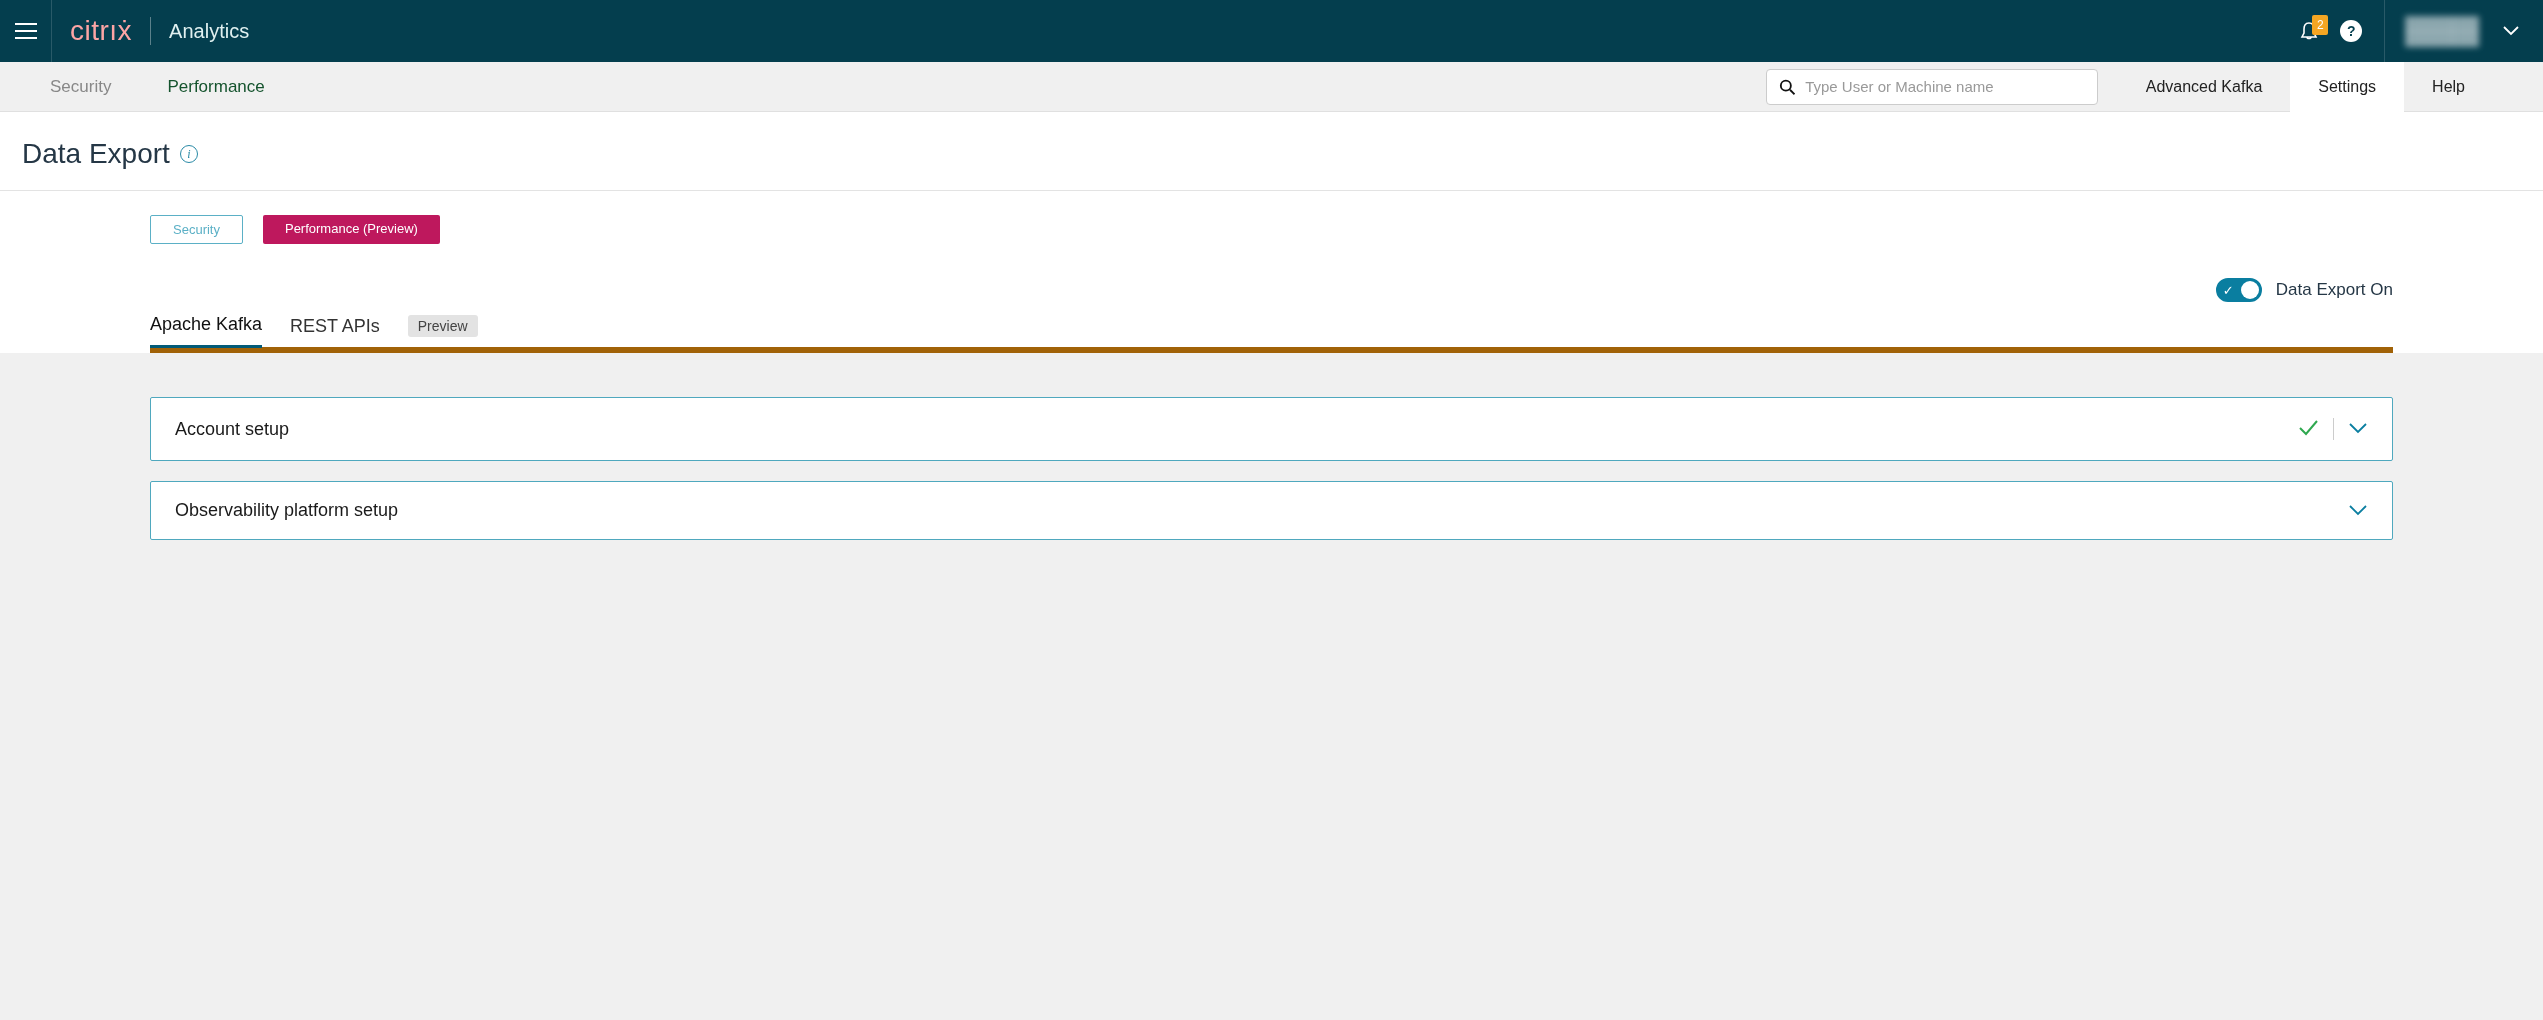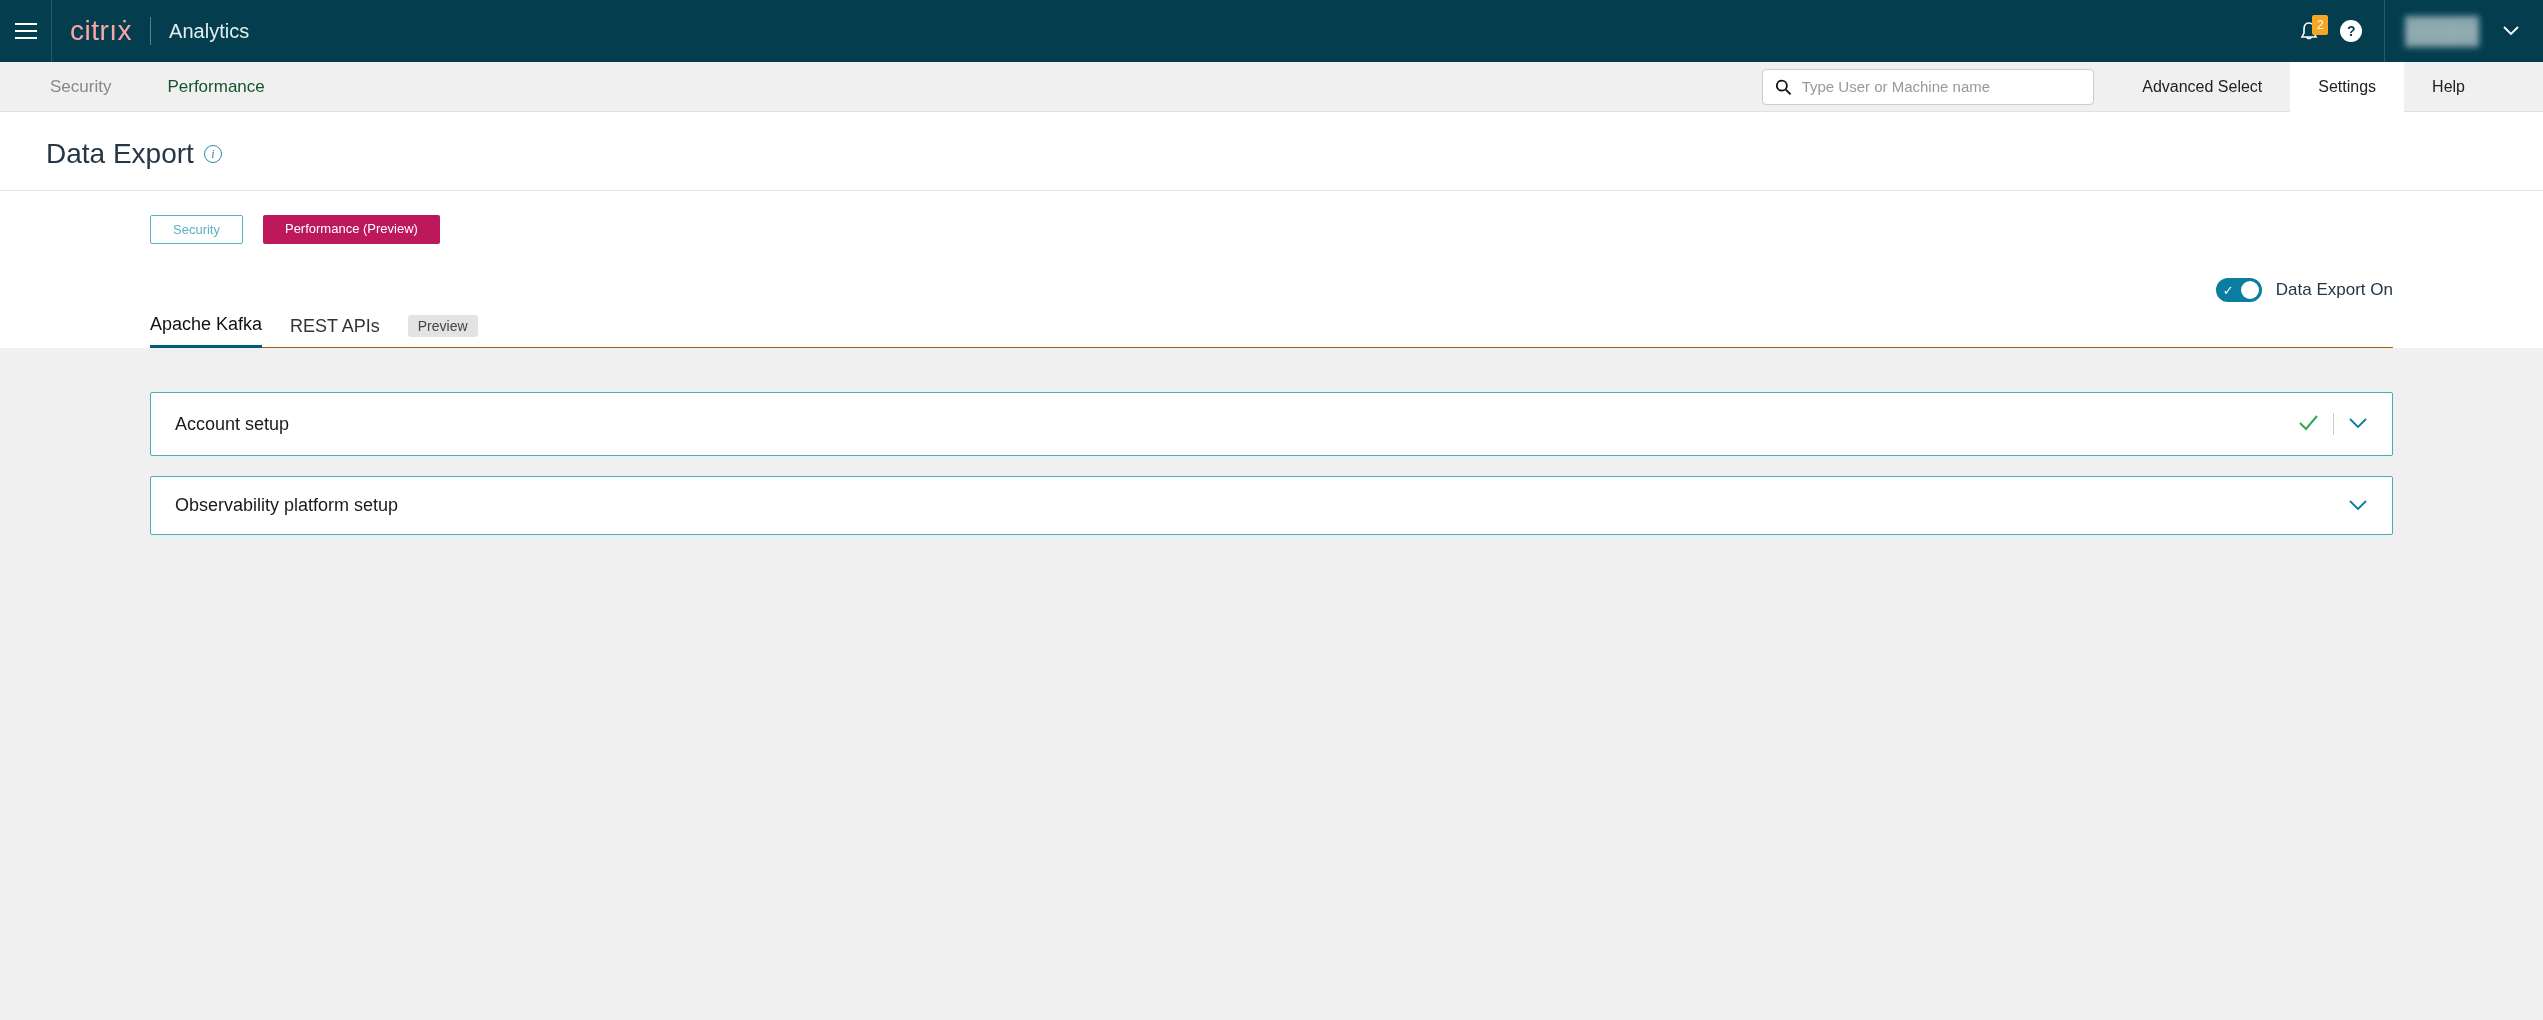--- a/index.html
+++ b/index.html
@@ -134,21 +134,21 @@
     cursor: pointer;
   }
   .sub-nav-link.active {
     background: #fff;
     border-bottom: none;
   }
 
   
   .page-title-bar {
     background: #fff;
-    padding: 26px 46px 20px;
+    padding: 26px 22px 20px;
     border-bottom: 1px solid #e3e3e3;
     display: flex;
     align-items: center;
     gap: 10px;
   }
   .page-title {
     font-size: 28px;
     font-weight: 400;
     color: #253746;
   }
@@ -220,21 +220,21 @@
   }
   .toggle-label {
     font-size: 17px;
     color: #253746;
   }
 
   .tab-row {
     display: flex;
     align-items: flex-end;
     gap: 28px;
-    border-bottom: 1px solid #a16207;
+    border-bottom: 6px solid #a16207;
     margin-top: 12px;
   }
   .tab-item {
     font-size: 18px;
     color: #333;
     padding-bottom: 10px;
     cursor: pointer;
   }
   .tab-item.active {
     color: #111;
@@ -322,21 +322,21 @@
   <div class="sub-nav-tab">Security</div>
   <div class="sub-nav-tab active">Performance</div>
   <div class="sub-nav-spacer"></div>
   <div class="search-box">
     <svg width="18" height="18" viewBox="0 0 18 18" fill="none" stroke="#111" stroke-width="2">
       <circle cx="7.5" cy="7.5" r="5.5"></circle>
       <line x1="12" y1="12" x2="17" y2="17"></line>
     </svg>
     <input class="search-input" placeholder="Type User or Machine name" style="">
   </div>
-  <div class="sub-nav-link" style="margin-left:20px">Advanced Select</div>
+  <div class="sub-nav-link" style="margin-left:20px">Advanced Kafka</div>
   <div class="sub-nav-link active">Settings</div>
   <div class="sub-nav-link">Help</div>
 </div>
 
 <div class="page-title-bar">
   <div class="page-title">Data Export</div>
   <div class="info-circle">i</div>
 </div>
 
 <div class="content">

